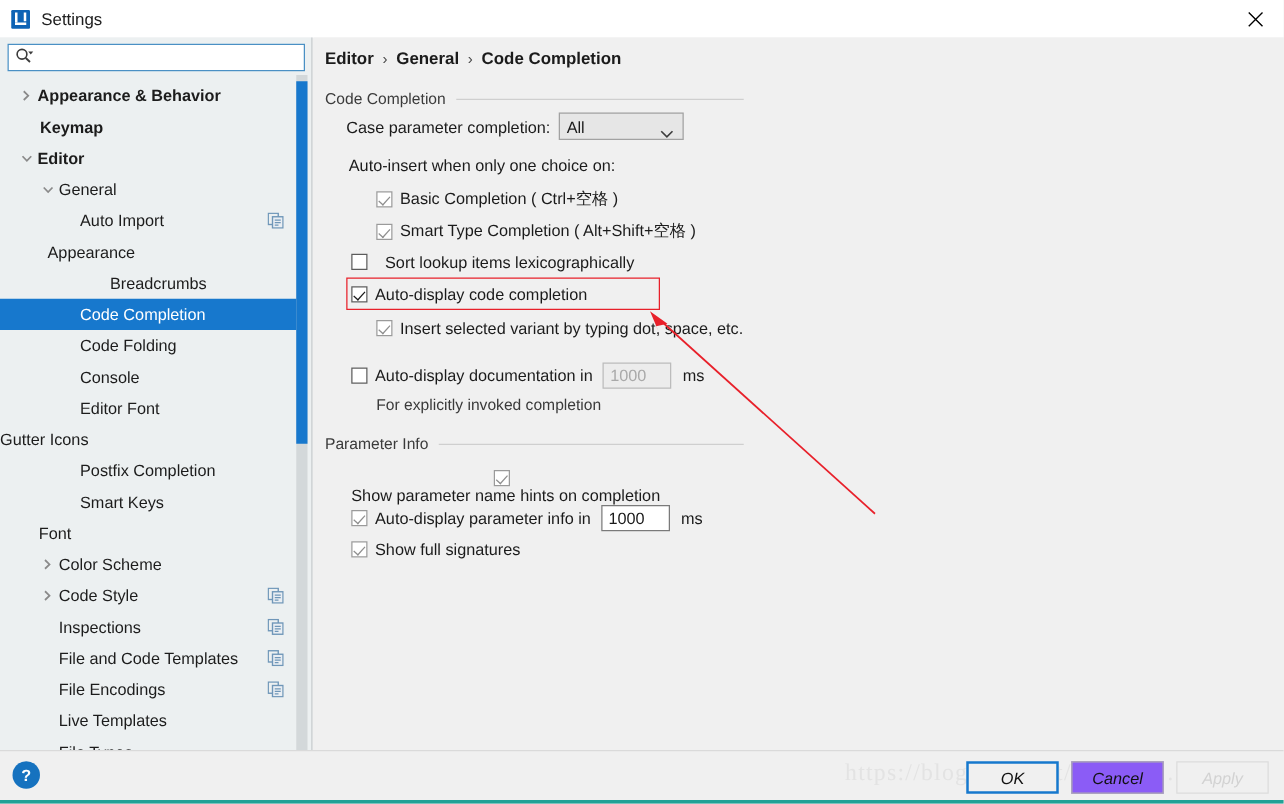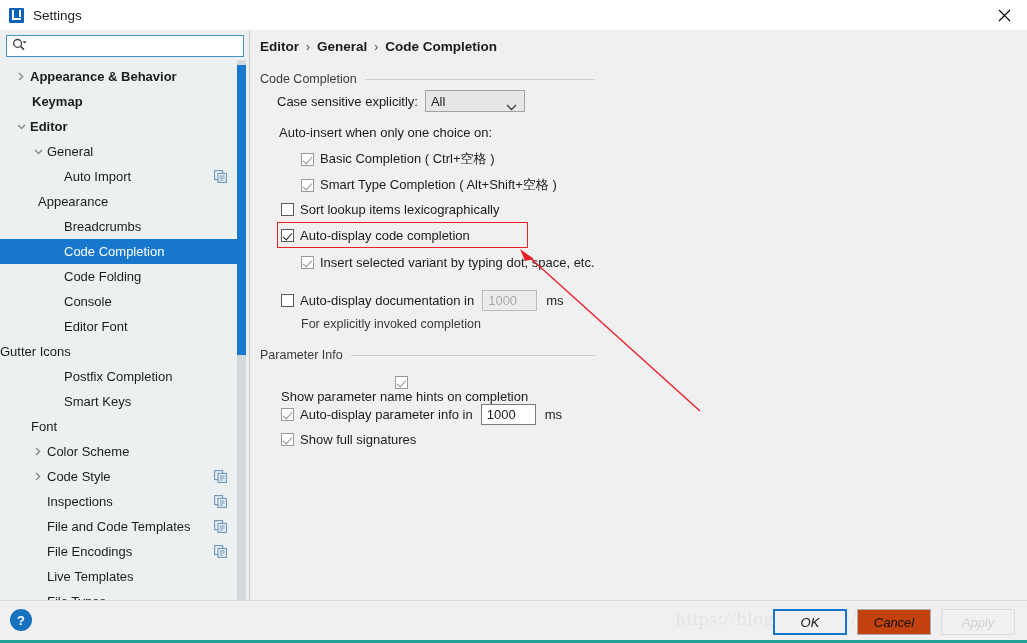--- a/index.html
+++ b/index.html
@@ -181,21 +181,21 @@
     font-size:13px; font-family:"Liberation Sans", sans-serif;
     background:#f0f0f0;
     font-style:italic;
   }
   #ok-btn{
     left:773px; top:609px; width:74px;
     border:2px solid #1678cd; color:#111; background:#f0f0f0;
   }
   #cancel-btn{
     left:857px; top:609px; width:74px;
-    border:1px solid #adadad; color:#111; background:#c2410c;
+    border:1px solid #adadad; color:#111; background:#8b5cf6;
   }
   #apply-btn{
     left:941px; top:609px; width:74px;
     border:1px solid #dcdcdc; color:#d2d2d2; background:#f0f0f0;
   }
 </style>
 </head>
 <body>
 
 <div id="titlebar">
@@ -241,21 +241,21 @@
           </svg>
         </span><span class="tlabel" style="margin-left: 47px;">General</span></div>
       <div class="tnode"><span class="tlabel" style="margin-left: 64px;">Auto Import</span><span class="titem-icon">
           <svg width="13" height="13" viewBox="0 0 13 13">
             <rect x="0.6" y="0.6" width="8" height="9" fill="none" stroke="#6f96b8" stroke-width="1.1"></rect>
             <rect x="4.0" y="3.4" width="8.4" height="9" fill="#e9eef3" stroke="#6f96b8" stroke-width="1.1"></rect>
             <path d="M5.8 6 h4.8 M5.8 8 h4.8 M5.8 10 h3" stroke="#6f96b8" stroke-width="1"></path>
           </svg>
         </span></div>
       <div class="tnode"><span class="tlabel" style="margin-left: 38px;">Appearance</span></div>
-      <div class="tnode"><span class="tlabel" style="margin-left: 64px; text-align: right;">Breadcrumbs</span></div>
+      <div class="tnode"><span class="tlabel" style="margin-left: 88px; text-align: right;">Breadcrumbs</span></div>
       <div class="tnode sel"><span class="tlabel" style="margin-left: 64px;">Code Completion</span></div>
       <div class="tnode"><span class="tlabel" style="margin-left: 64px;">Code Folding</span></div>
       <div class="tnode"><span class="tlabel" style="margin-left: 64px;">Console</span></div>
       <div class="tnode"><span class="tlabel" style="margin-left: 64px;">Editor Font</span></div>
       <div class="tnode"><span class="tlabel" style="">Gutter Icons</span></div>
       <div class="tnode"><span class="tlabel" style="margin-left: 64px;">Postfix Completion</span></div>
       <div class="tnode"><span class="tlabel" style="margin-left: 64px;">Smart Keys</span></div>
       <div class="tnode"><span class="tlabel" style="margin-left: 31px;">Font</span></div>
       <div class="tnode"><span class="arrow" style="left: 31px;">
           <svg width="6" height="9" viewBox="0 0 6 9">
@@ -313,21 +313,21 @@
   </div>
 
   <div class="group" style="top:42px; left:9px; width:335px;">
     <div class="group-head">
       <span>Code Completion</span>
       <span class="group-line"></span>
     </div>
   </div>
 
   <div class="row" style="left:26px; top:60px;">
-    <span class="lbl">Case sensitive explicitly:</span>
+    <span class="lbl">Case parameter completion:</span>
     <span style="width:7px"></span>
     <span class="combo">
       <span>All</span>
       <span class="chev">
         <svg width="11" height="7" viewBox="0 0 11 7">
             <path d="M1 1 L5.5 5.5 L10 1" stroke="#3d3d3d" stroke-width="1.3" fill="none"></path>
           </svg>
       </span>
     </span>
   </div>
@@ -339,21 +339,21 @@
   <div class="row" style="left:50px; top:120px;">
     <span class="cb checked dis"></span>
     <span class="lbl">Basic Completion ( Ctrl+空格 )</span>
   </div>
 
   <div class="row" style="left:50px; top:146px;">
     <span class="cb checked dis"></span>
     <span class="lbl">Smart Type Completion ( Alt+Shift+空格 )</span>
   </div>
 
-  <div class="row" style="left:30px; top:172px;">
+  <div class="row" style="left:30px; top:172px;gap:8px;">
     <span class="cb"></span>
     <span class="lbl">Sort lookup items lexicographically</span>
   </div>
 
   <div class="row" style="left:30px; top:198px;">
     <span class="cb checked"></span>
     <span class="lbl">Auto-display code completion</span>
   </div>
 
   <div class="row" style="left:50px; top:225px;">

